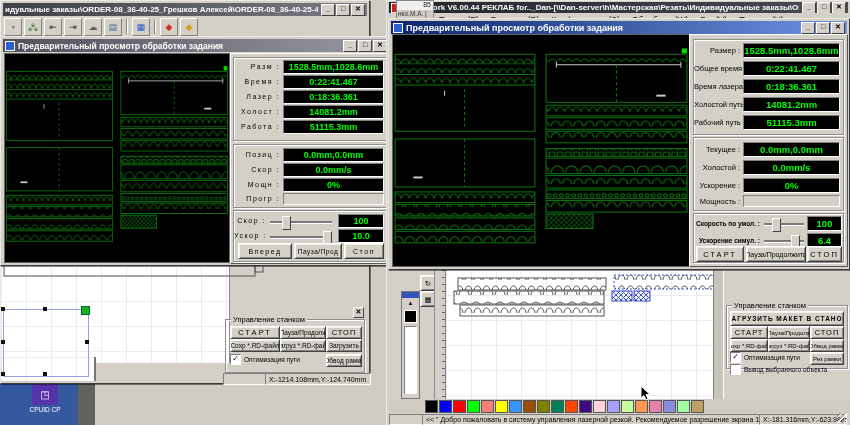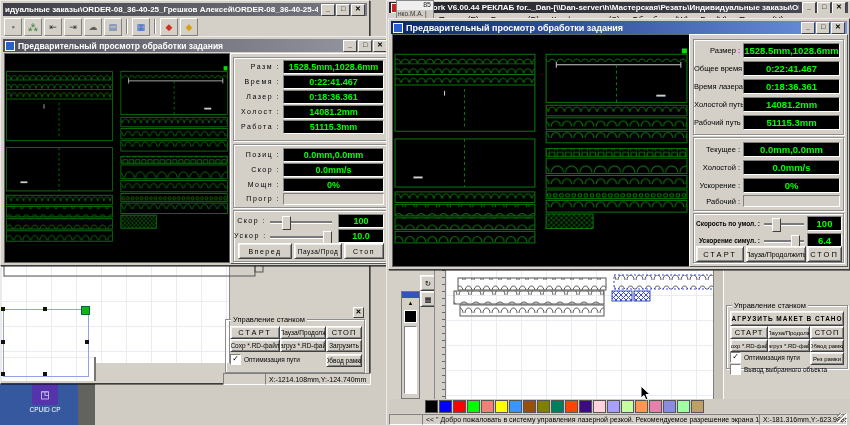--- a/index.html
+++ b/index.html
@@ -390,21 +390,21 @@
         <div class="lbl abs" style="left:0;top:78px;width:46px;font-size:7.5px;">Рабочий путь :</div>
         <div class="vbox abs" style="left:49px;top:75px;width:95px;height:13px;font-size:9.5px;">51115.3mm</div>
       </div>
       <div class="grp" style="left:3px;top:102px;width:149px;height:72px;">
         <div class="lbl abs" style="left:0;top:7px;width:46px;font-size:7.5px;">Текущее :</div>
         <div class="vbox abs" style="left:49px;top:4px;width:95px;height:13px;font-size:9.5px;">0.0mm,0.0mm</div>
         <div class="lbl abs" style="left:0;top:25px;width:46px;font-size:7.5px;">Холостой :</div>
         <div class="vbox abs" style="left:49px;top:22px;width:95px;height:13px;font-size:9.5px;">0.0mm/s</div>
         <div class="lbl abs" style="left:0;top:43px;width:46px;font-size:7.5px;">Ускорение :</div>
         <div class="vbox abs" style="left:49px;top:40px;width:95px;height:13px;font-size:9.5px;">0%</div>
-        <div class="lbl abs" style="left:0;top:59px;width:46px;font-size:7.5px;">Рабочий :</div>
+        <div class="lbl abs" style="left:0;top:59px;width:46px;font-size:7.5px;">Мощность :</div>
         <div class="sunken abs" style="left:49px;top:57px;width:95px;height:10px;"></div>
       </div>
       <div class="grp" style="left:3px;top:178px;width:149px;height:48px;">
         <div class="lbl abs" style="left:0;top:6px;width:66px;font-size:6.5px;font-weight:bold;">Скорость по умол. :</div>
         <div class="track abs" style="left:70px;top:9px;width:40px;">
           <div class="thumb" style="left:8px;"></div>
         </div>
         <div class="vbox abs" style="left:113px;top:2px;width:33px;height:13px;font-size:9.5px;">100</div>
         <div class="lbl abs" style="left:0;top:23px;width:66px;font-size:6.5px;font-weight:bold;">Ускорение симул. :</div>
         <div class="track abs" style="left:70px;top:26px;width:40px;">

